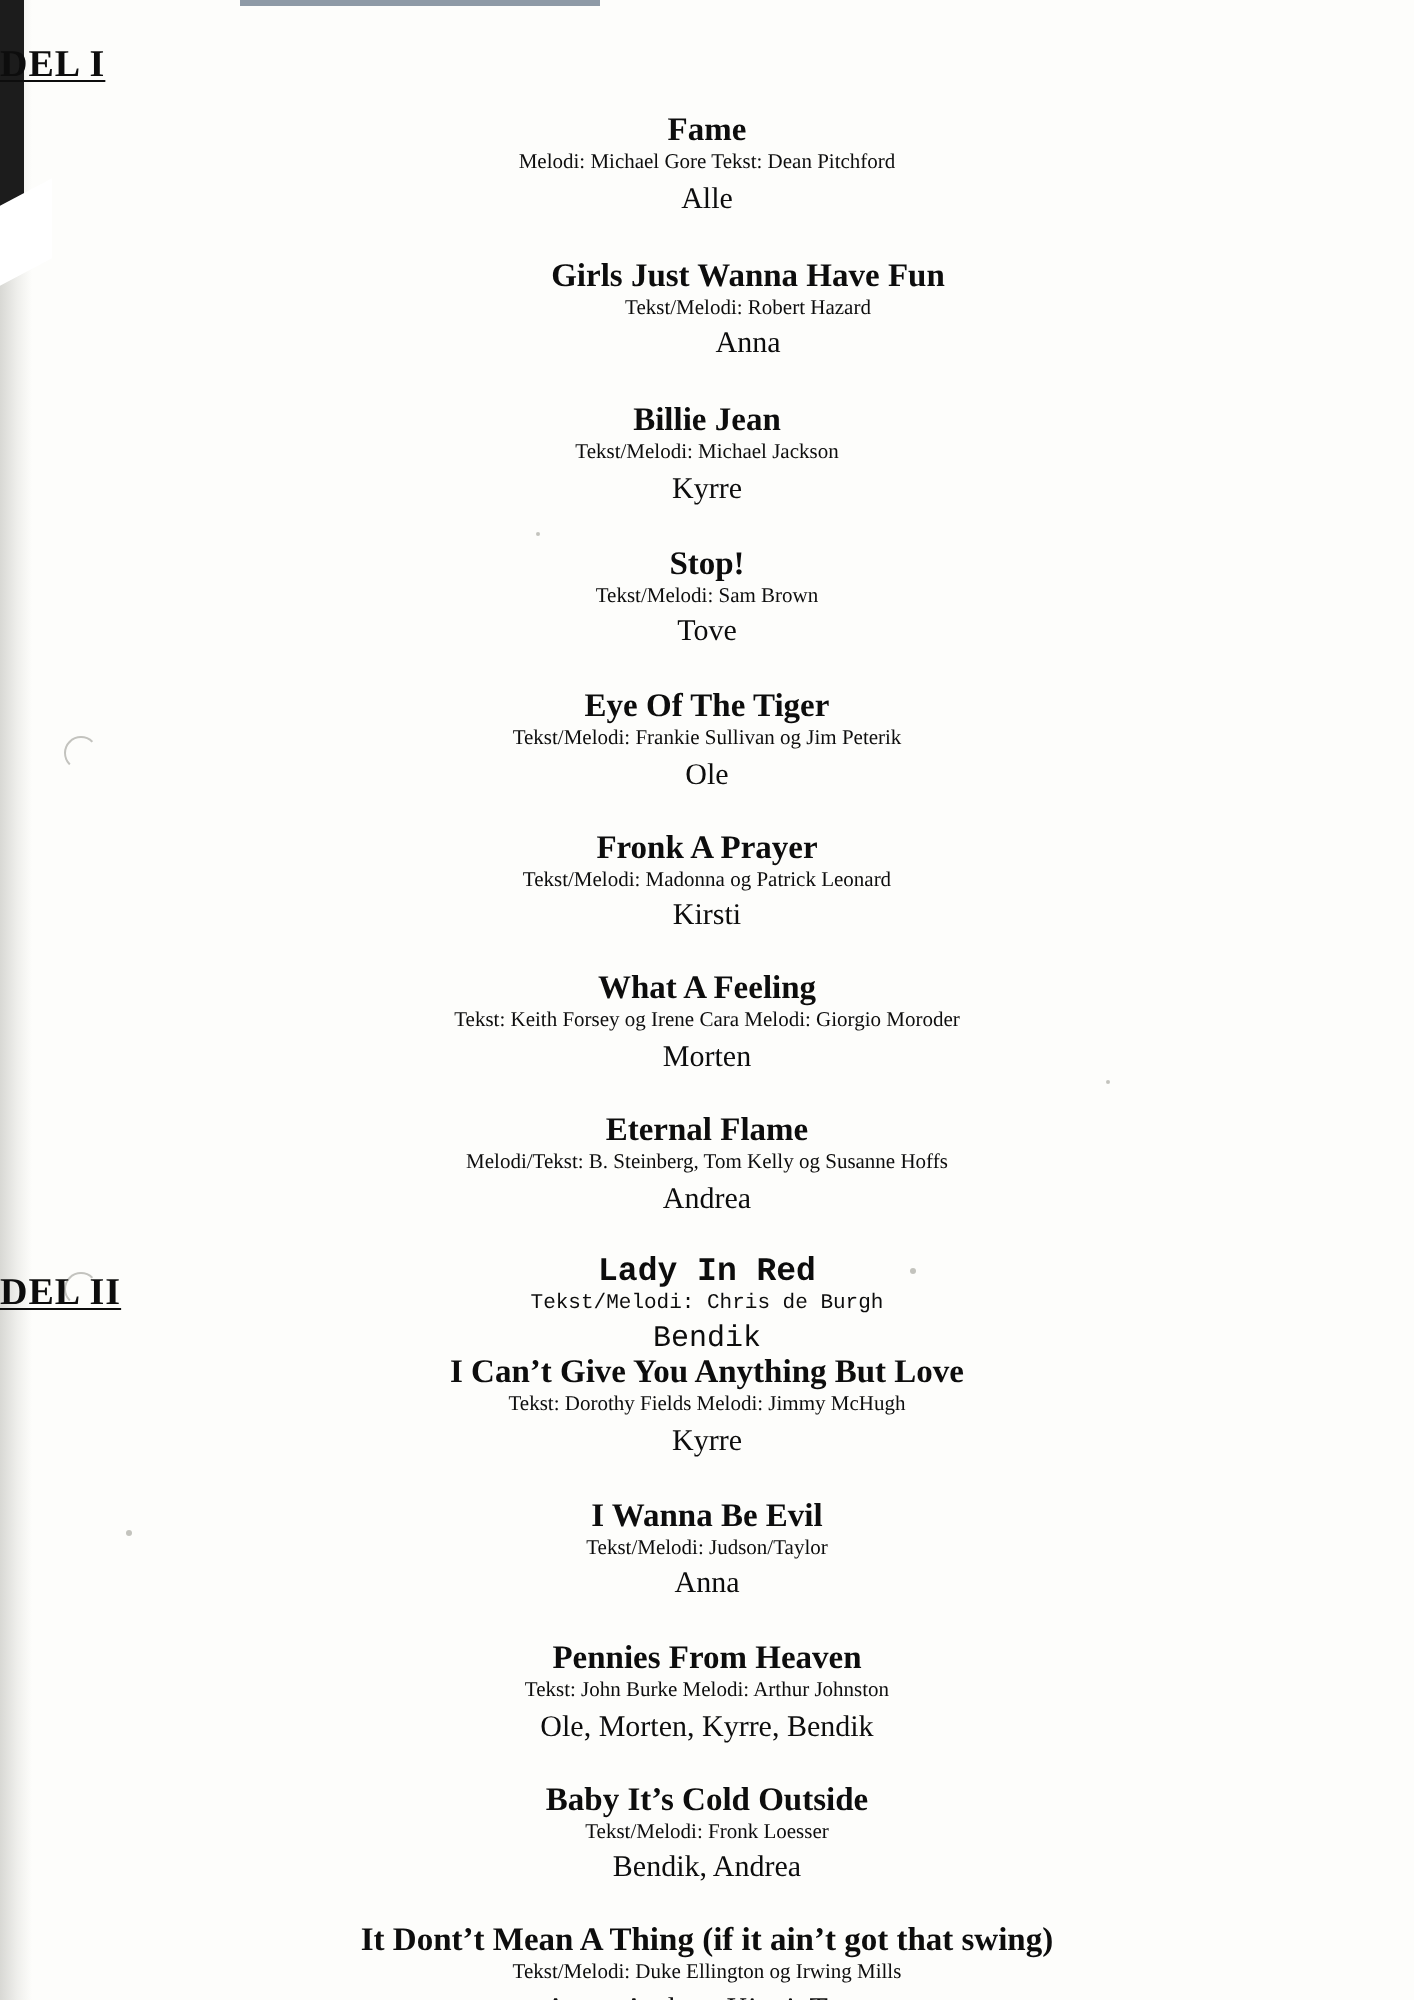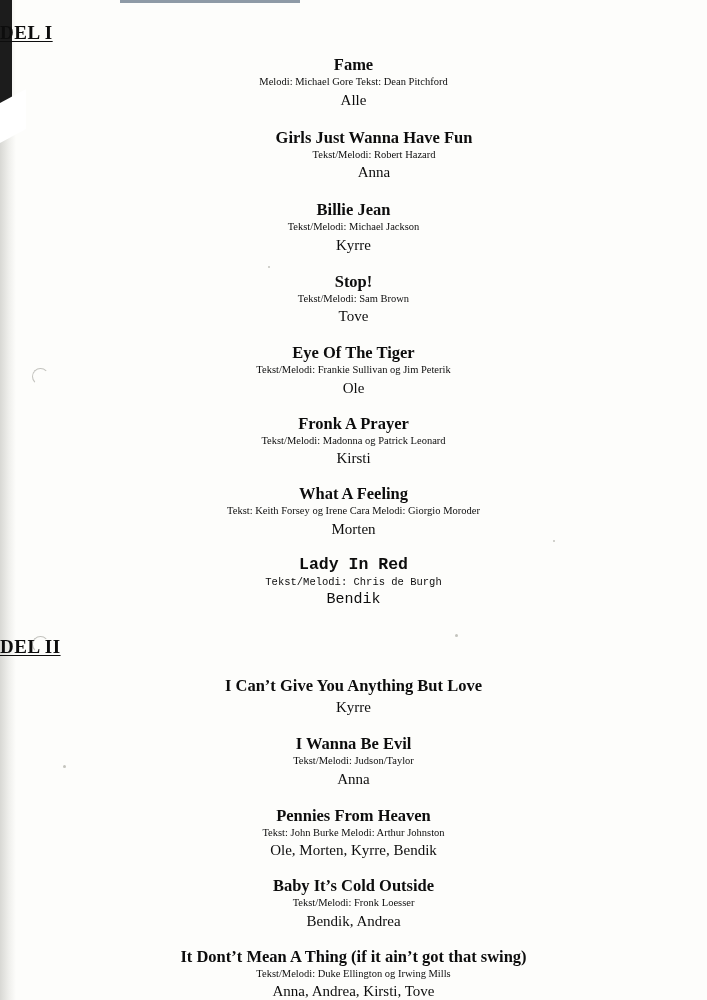--- a/index.html
+++ b/index.html
@@ -171,36 +171,42 @@
         <div class="song-credit">Tekst/Melodi: Madonna og Patrick Leonard</div>
         <div class="song-performer">Kirsti</div>
       </div>
 
       <div class="song" style="margin-top:18px;">
         <div class="song-title">What A Feeling</div>
         <div class="song-credit">Tekst: Keith Forsey og Irene Cara  Melodi: Giorgio Moroder</div>
         <div class="song-performer">Morten</div>
       </div>
 
+      <div class="song" style="margin-top:18px;">
+        <div class="song-title">Eternal Flame</div>
+        <div class="song-credit">Melodi/Tekst: B. Steinberg, Tom Kelly og Susanne Hoffs</div>
+        <div class="song-performer">Andrea</div>
+      </div>
 
       <div class="song" style="margin-top:18px;font-family:Liberation Mono, monospace;">
         <div class="song-title">Lady In Red</div>
         <div class="song-credit">Tekst/Melodi: Chris de Burgh</div>
         <div class="song-performer">Bendik</div>
       </div>
 
     </div>
   </section>
 
   <section id="part2">
     <div class="section-title">DEL II</div>
     <div class="part-songs">
 
       <div class="song" style="margin-top:19px;">
         <div class="song-title">I Can’t Give You Anything But Love</div>
+        <div class="song-credit">Tekst: Dorothy Fields  Melodi: Jimmy McHugh</div>
         <div class="song-performer">Kyrre</div>
       </div>
 
       <div class="song" style="margin-top:19px;">
         <div class="song-title">I Wanna Be Evil</div>
         <div class="song-credit">Tekst/Melodi: Judson/Taylor</div>
         <div class="song-performer">Anna</div>
       </div>
 
       <div class="song" style="margin-top:19px;">

